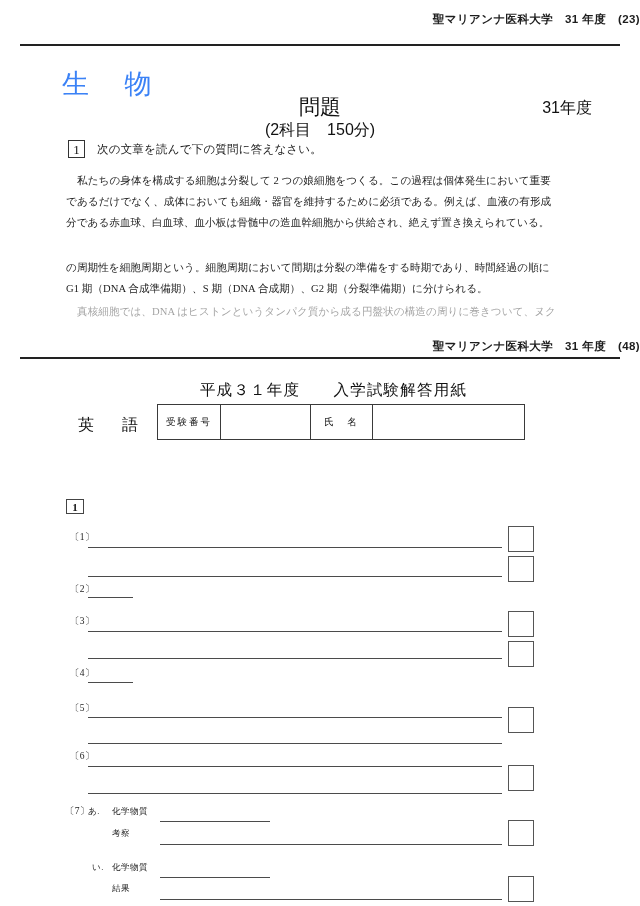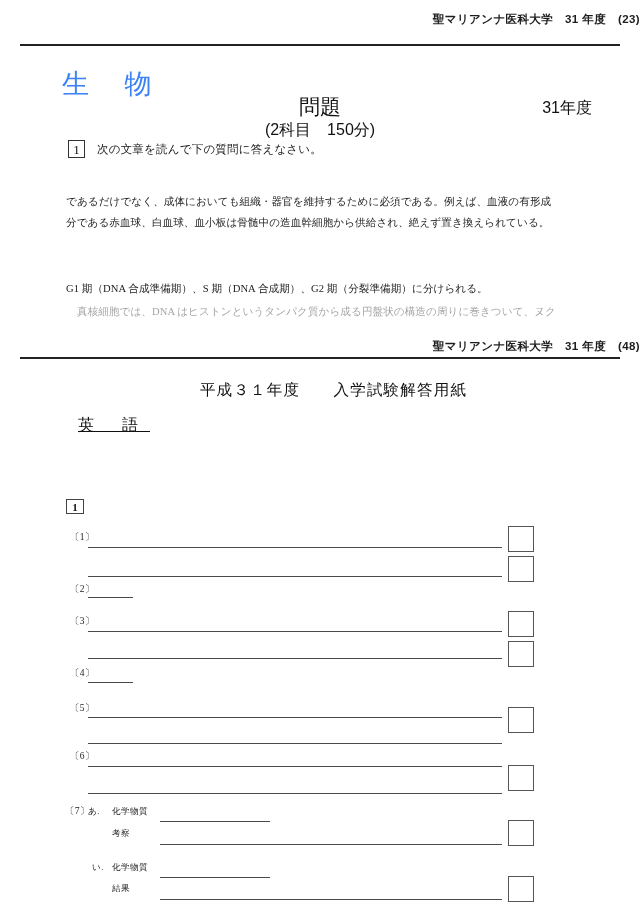--- a/index.html
+++ b/index.html
@@ -134,21 +134,20 @@
     color: #111;
     margin-left: 12px;
   }
 
   .subject-label {
     position: absolute;
     left: 78px; top: 90px;
     font-size: 16px;
     letter-spacing: 12px;
     color: #111;
-    text-decoration: underline;
   }
 
   .id-table {
     position: absolute;
     left: 157px; top: 79px;
     width: 368px; height: 36px;
     border: 1.1px solid #3a3a3a;
     box-sizing: border-box;
     display: flex;
   }
@@ -223,36 +222,44 @@
   <div class="paper-kind">問題</div>
 
   <div class="paper-sub">(2科目　150分)</div>
 
   <div class="year-right">31年度</div>
 
   <div class="qnum-box" id="q1-box">1</div>
 
   <div class="q1-text">次の文章を読んで下の質問に答えなさい。</div>
 
+  <div class="body-line indent" style="top:174px">私たちの身体を構成する細胞は分裂して 2 つの娘細胞をつくる。この過程は個体発生において重要</div>
   <div class="body-line" style="top:195px">であるだけでなく、成体においても組織・器官を維持するために必須である。例えば、血液の有形成</div>
   <div class="body-line" style="top:216px">分である赤血球、白血球、血小板は骨髄中の造血幹細胞から供給され、絶えず置き換えられている。</div>
+  <div class="body-line" style="top:261px">の周期性を細胞周期という。細胞周期において間期は分裂の準備をする時期であり、時間経過の順に</div>
   <div class="body-line" style="top:282px">G1 期（DNA 合成準備期）、S 期（DNA 合成期）、G2 期（分裂準備期）に分けられる。</div>
   <div class="body-line indent fade" style="top:305px">真核細胞では、DNA はヒストンというタンパク質から成る円盤状の構造の周りに巻きついて、ヌク</div>
 </div>
 
 <div class="page" id="page-answer">
 
   <div class="doc-header" style="top:14px">聖マリアンナ医科大学　31 年度　(48)</div>
 
   <div class="rule" style="top:32px"></div>
 
   <div class="answer-title">平成３１年度　　入学試験解答用紙</div>
 
   <div class="subject-label">英 語</div>
 
+  <div class="id-table">
+    <div class="id-cell label-exam">受験番号</div>
+    <div class="id-cell fill-exam"></div>
+    <div class="id-cell label-name">氏　名</div>
+    <div class="id-cell fill-name"></div>
+  </div>
 
   <div class="sec-box">1</div>
 
   <div class="q-label" style="left:70px; top:206px">〔1〕</div>
   <div class="ans-line" style="left:88px; top:222px; width:414px"></div>
   <div class="ans-line" style="left:88px; top:251px; width:414px"></div>
   <div class="score-box" style="left:508px; top:201px"></div>
   <div class="score-box" style="left:508px; top:231px"></div>
 
   <div class="q-label" style="left:70px; top:258px">〔2〕</div>

